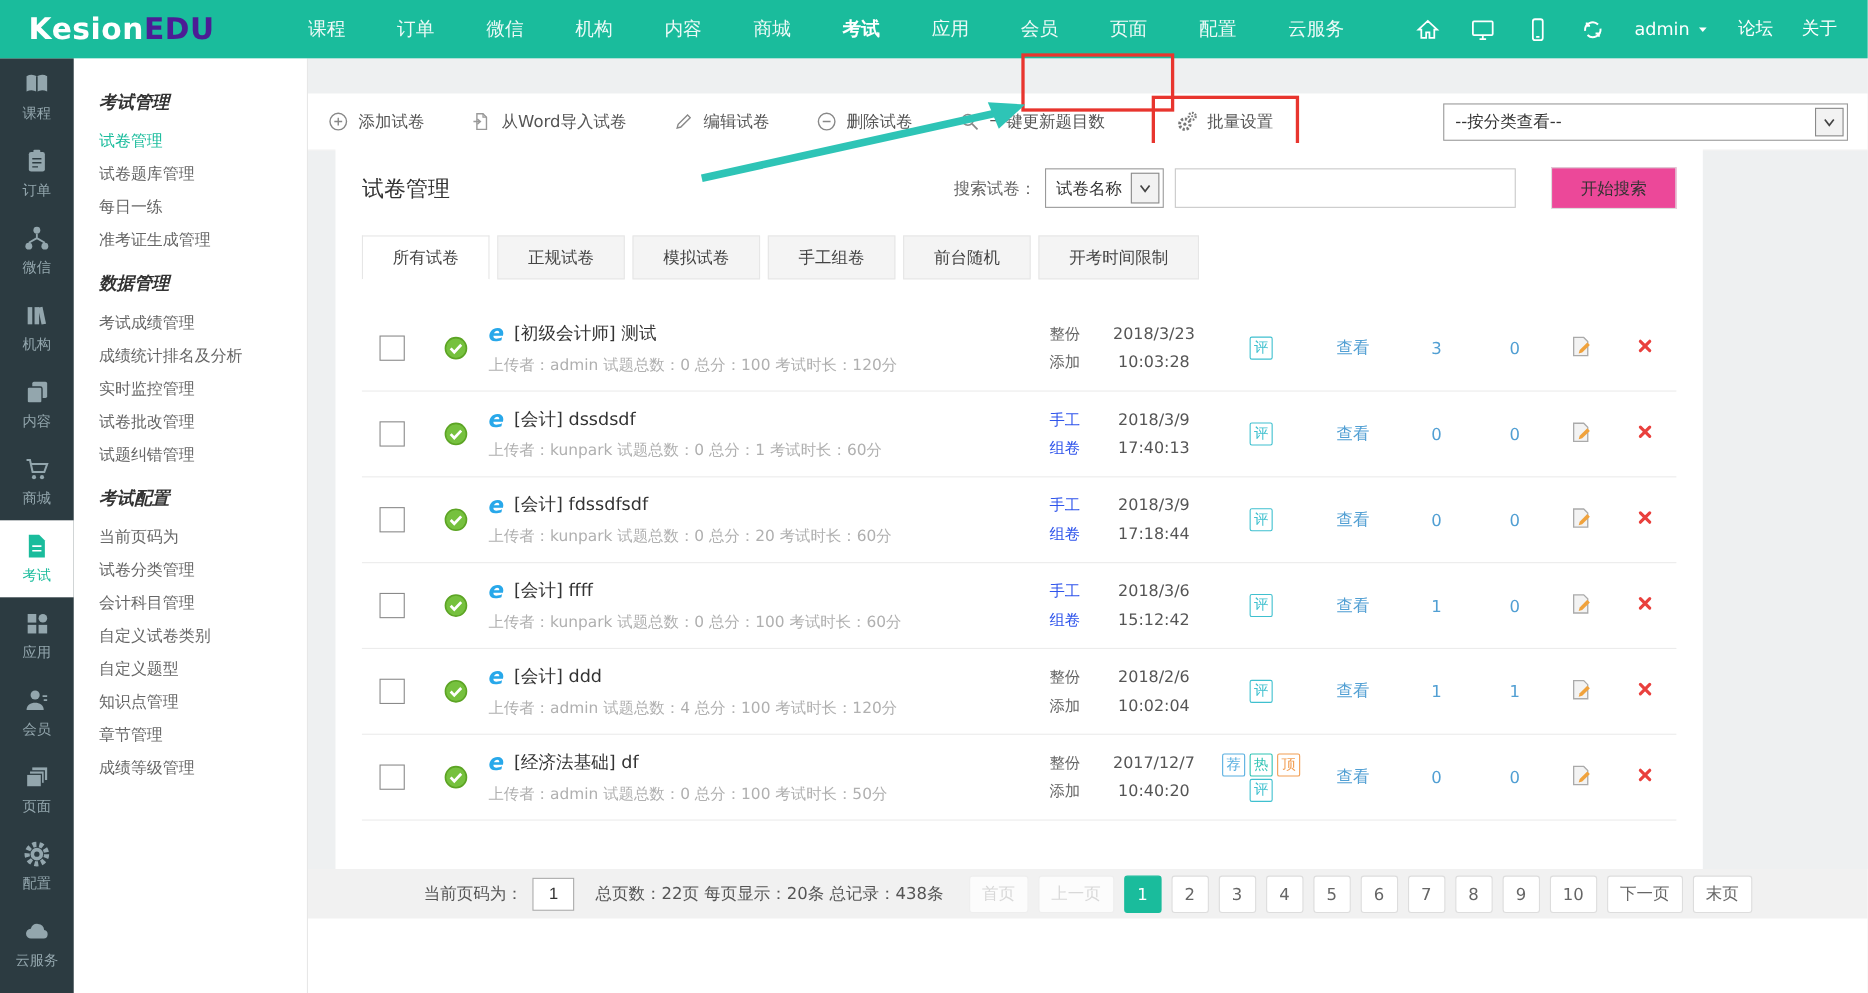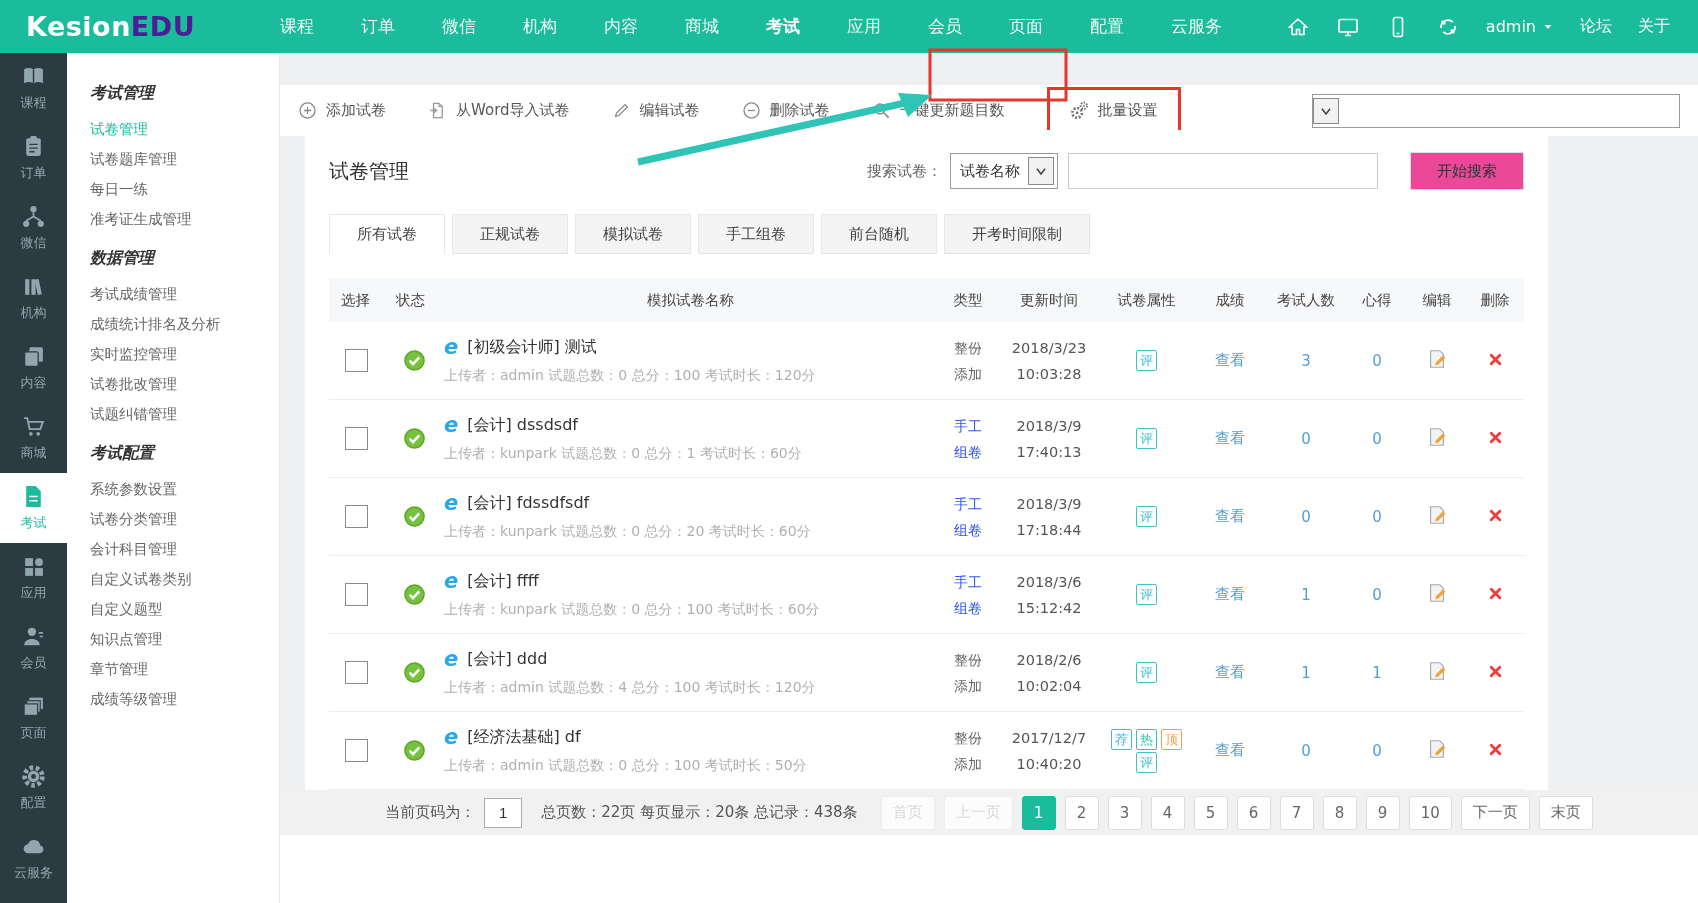--- a/index.html
+++ b/index.html
@@ -292,21 +292,21 @@
     <div class="menu-item">试卷题库管理</div>
     <div class="menu-item">每日一练</div>
     <div class="menu-item">准考证生成管理</div>
     <div class="menu-group-title">数据管理</div>
     <div class="menu-item">考试成绩管理</div>
     <div class="menu-item">成绩统计排名及分析</div>
     <div class="menu-item">实时监控管理</div>
     <div class="menu-item">试卷批改管理</div>
     <div class="menu-item">试题纠错管理</div>
     <div class="menu-group-title">考试配置</div>
-    <div class="menu-item">系统参数设置</div>
+    <div class="menu-item">当前页码为</div>
     <div class="menu-item">试卷分类管理</div>
     <div class="menu-item">会计科目管理</div>
     <div class="menu-item">自定义试卷类别</div>
     <div class="menu-item">自定义题型</div>
     <div class="menu-item">知识点管理</div>
     <div class="menu-item">章节管理</div>
     <div class="menu-item">成绩等级管理</div>
   </div>
 
 <div class="main">
@@ -361,20 +361,21 @@
           <svg viewBox="0 0 24 24" fill="none" xmlns="http://www.w3.org/2000/svg" style="width:100%;height:100%">
             <circle cx="9" cy="15" r="6" fill="none" stroke="#777" stroke-width="3.4" stroke-dasharray="2.6 2"></circle>
             <circle cx="9" cy="15" r="1.8" fill="#777"></circle>
             <circle cx="17.5" cy="6" r="4" fill="none" stroke="#777" stroke-width="2.6" stroke-dasharray="2 1.6"></circle>
             <circle cx="17.5" cy="6" r="1.2" fill="#777"></circle>
           </svg>
         </span>
         <span>批量设置</span>
       </span>
       <div class="cat-select">
+        <span class="val">--按分类查看--</span>
         <span class="sq">
           <span style="width:14px;height:14px;display:inline-flex">
             <svg viewBox="0 0 24 24" fill="none" xmlns="http://www.w3.org/2000/svg" style="width:100%;height:100%">
               <path d="M5 8l7 9 7-9" stroke="#444" stroke-width="2.6" fill="none"></path>
             </svg>
           </span>
         </span>
       </div>
     </div>
 
@@ -401,33 +402,20 @@
     <div class="tabs">
         <span class="tab active">所有试卷</span>
         <span class="tab">正规试卷</span>
         <span class="tab">模拟试卷</span>
         <span class="tab">手工组卷</span>
         <span class="tab">前台随机</span>
         <span class="tab">开考时间限制</span>
       </div>
 
     <div class="tbl">
-      <div class="thead">
-          <div class="c-sel">选择</div>
-          <div class="c-st">状态</div>
-          <div class="c-name">模拟试卷名称</div>
-          <div class="c-type">类型</div>
-          <div class="c-date">更新时间</div>
-          <div class="c-attr">试卷属性</div>
-          <div class="c-score">成绩</div>
-          <div class="c-cnt">考试人数</div>
-          <div class="c-note">心得</div>
-          <div class="c-edit">编辑</div>
-          <div class="c-del">删除</div>
-        </div>
       <div>
           <div class="trow">
             <div class="c-sel">
               <span class="cbx"></span>
             </div>
             <div class="c-st">
               <span style="width:23px;height:23px;display:inline-flex">
                 <svg viewBox="0 0 24 24" fill="none" xmlns="http://www.w3.org/2000/svg" style="width:100%;height:100%">
                   <circle cx="12" cy="12" r="10" fill="#76c13e" stroke="#5ca424" stroke-width="1.5"></circle>
                   <path d="M7 12.2l3.4 3.6 6.6-7" stroke="#fff" stroke-width="2.6" fill="none"></path>

